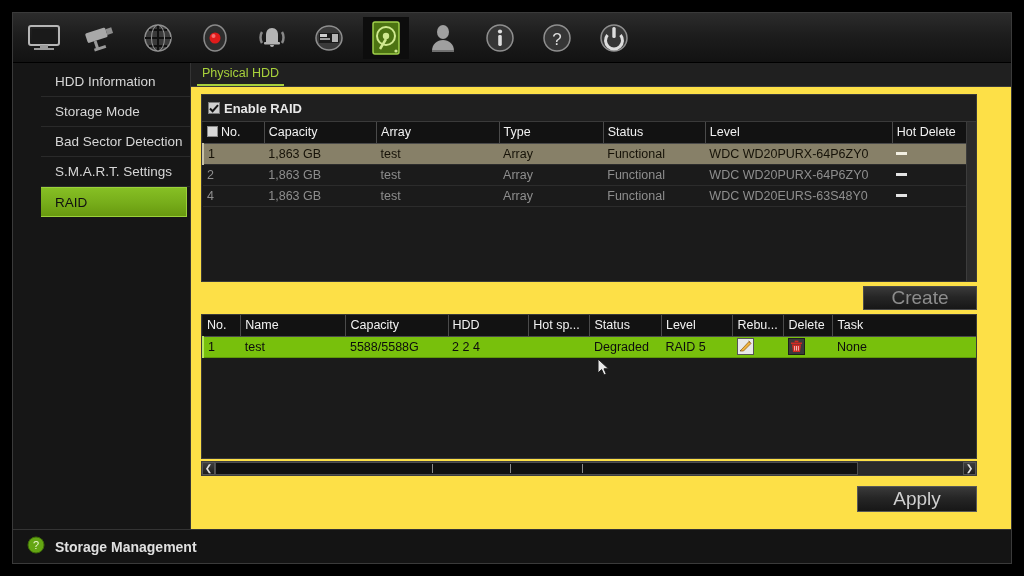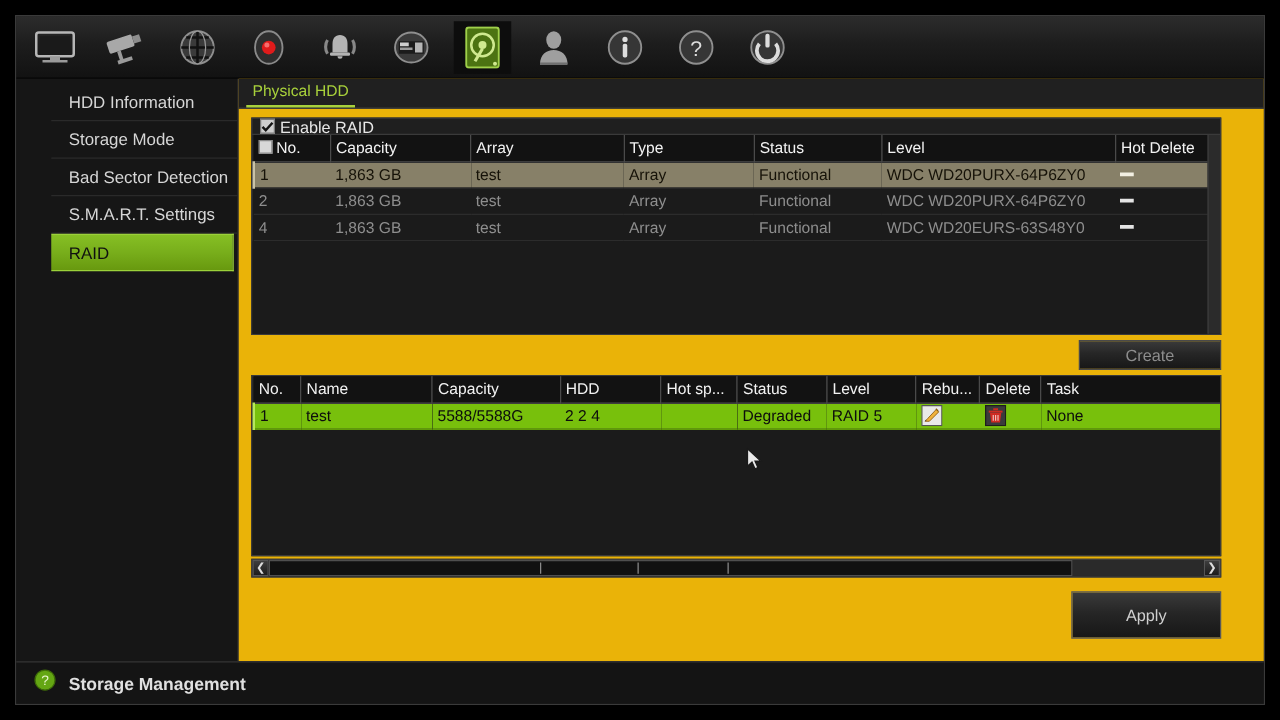--- a/index.html
+++ b/index.html
@@ -70,21 +70,21 @@
   .side-item.sel {
     background: linear-gradient(to bottom,#86bf24 0%,#78ae1b 50%,#68990f 100%);
     color: #101010;
     border: 1px solid #9bd13a;
     border-left: none;
     margin-right: 3px;
   }
   
   .content {
     flex: 1 1 auto;
-    background: #eab308;
+    background: #fde047;
     display: flex; flex-direction: column;
     min-width: 0;
   }
   .tabbar {
     height: 24px;
     background: #202020;
     border-bottom: 1px solid #3c3c3c;
     display: flex; align-items: flex-end;
     padding-left: 6px;
     flex: 0 0 auto;
@@ -98,26 +98,27 @@
   }
   .panel {
     flex: 1 1 auto;
     padding: 7px 34px 0 10px;
     display: flex; flex-direction: column;
     min-height: 0;
     position: relative;
   }
   
   .enable-row {
-    height: 14px;
+    height: 28px;
     background: #1f1f1f;
     border: 1px solid #3a3a3a;
     display: flex; align-items: center;
     padding-left: 6px;
     flex: 0 0 auto;
+    font-weight: bold;
   }
   .chk {
     width: 12px; height: 12px;
     background: #cfcfcf;
     border: 1px solid #7d7d7d;
     display: inline-flex; align-items: center; justify-content: center;
     margin-right: 4px;
     flex: 0 0 auto;
   }
   .chk svg { display:block; }
@@ -189,21 +190,21 @@
   
   .createrow {
     height: 32px;
     display: flex; align-items: center; justify-content: flex-end;
     flex: 0 0 auto;
   }
   .btn {
     background: linear-gradient(to bottom,#3a3a3a 0%,#262626 45%,#171717 100%);
     border: 1px solid #585858;
     color: #cfcfcf;
-    font-size: 13px;
+    font-size: 19px;
     height: 24px;
     min-width: 114px;
     display: inline-flex; align-items: center; justify-content: center;
   }
   .btn.dim { color: #8d8d8d; border-color: #4a4a4a; }
   
   .arrbox {
     background: #1b1b1b;
     border: 1px solid #3a3a3a;
     display: flex; flex-direction: column;
@@ -257,21 +258,21 @@
     background: #8a8a8a;
   }
   
   .footer {
     flex: 1 1 auto;
     display: flex; align-items: center; justify-content: flex-end;
     gap: 14px;
     padding-bottom: 6px;
     min-height: 0;
   }
-  .footer .btn { min-width: 120px; height: 38px; }
+  .footer .btn { min-width: 120px; height: 26px; }
   
   .statusbar {
     height: 34px;
     background: #141414;
     border-top: 1px solid #343434;
     display: flex; align-items: center;
     padding-left: 14px;
     gap: 10px;
     flex: 0 0 auto;
   }

